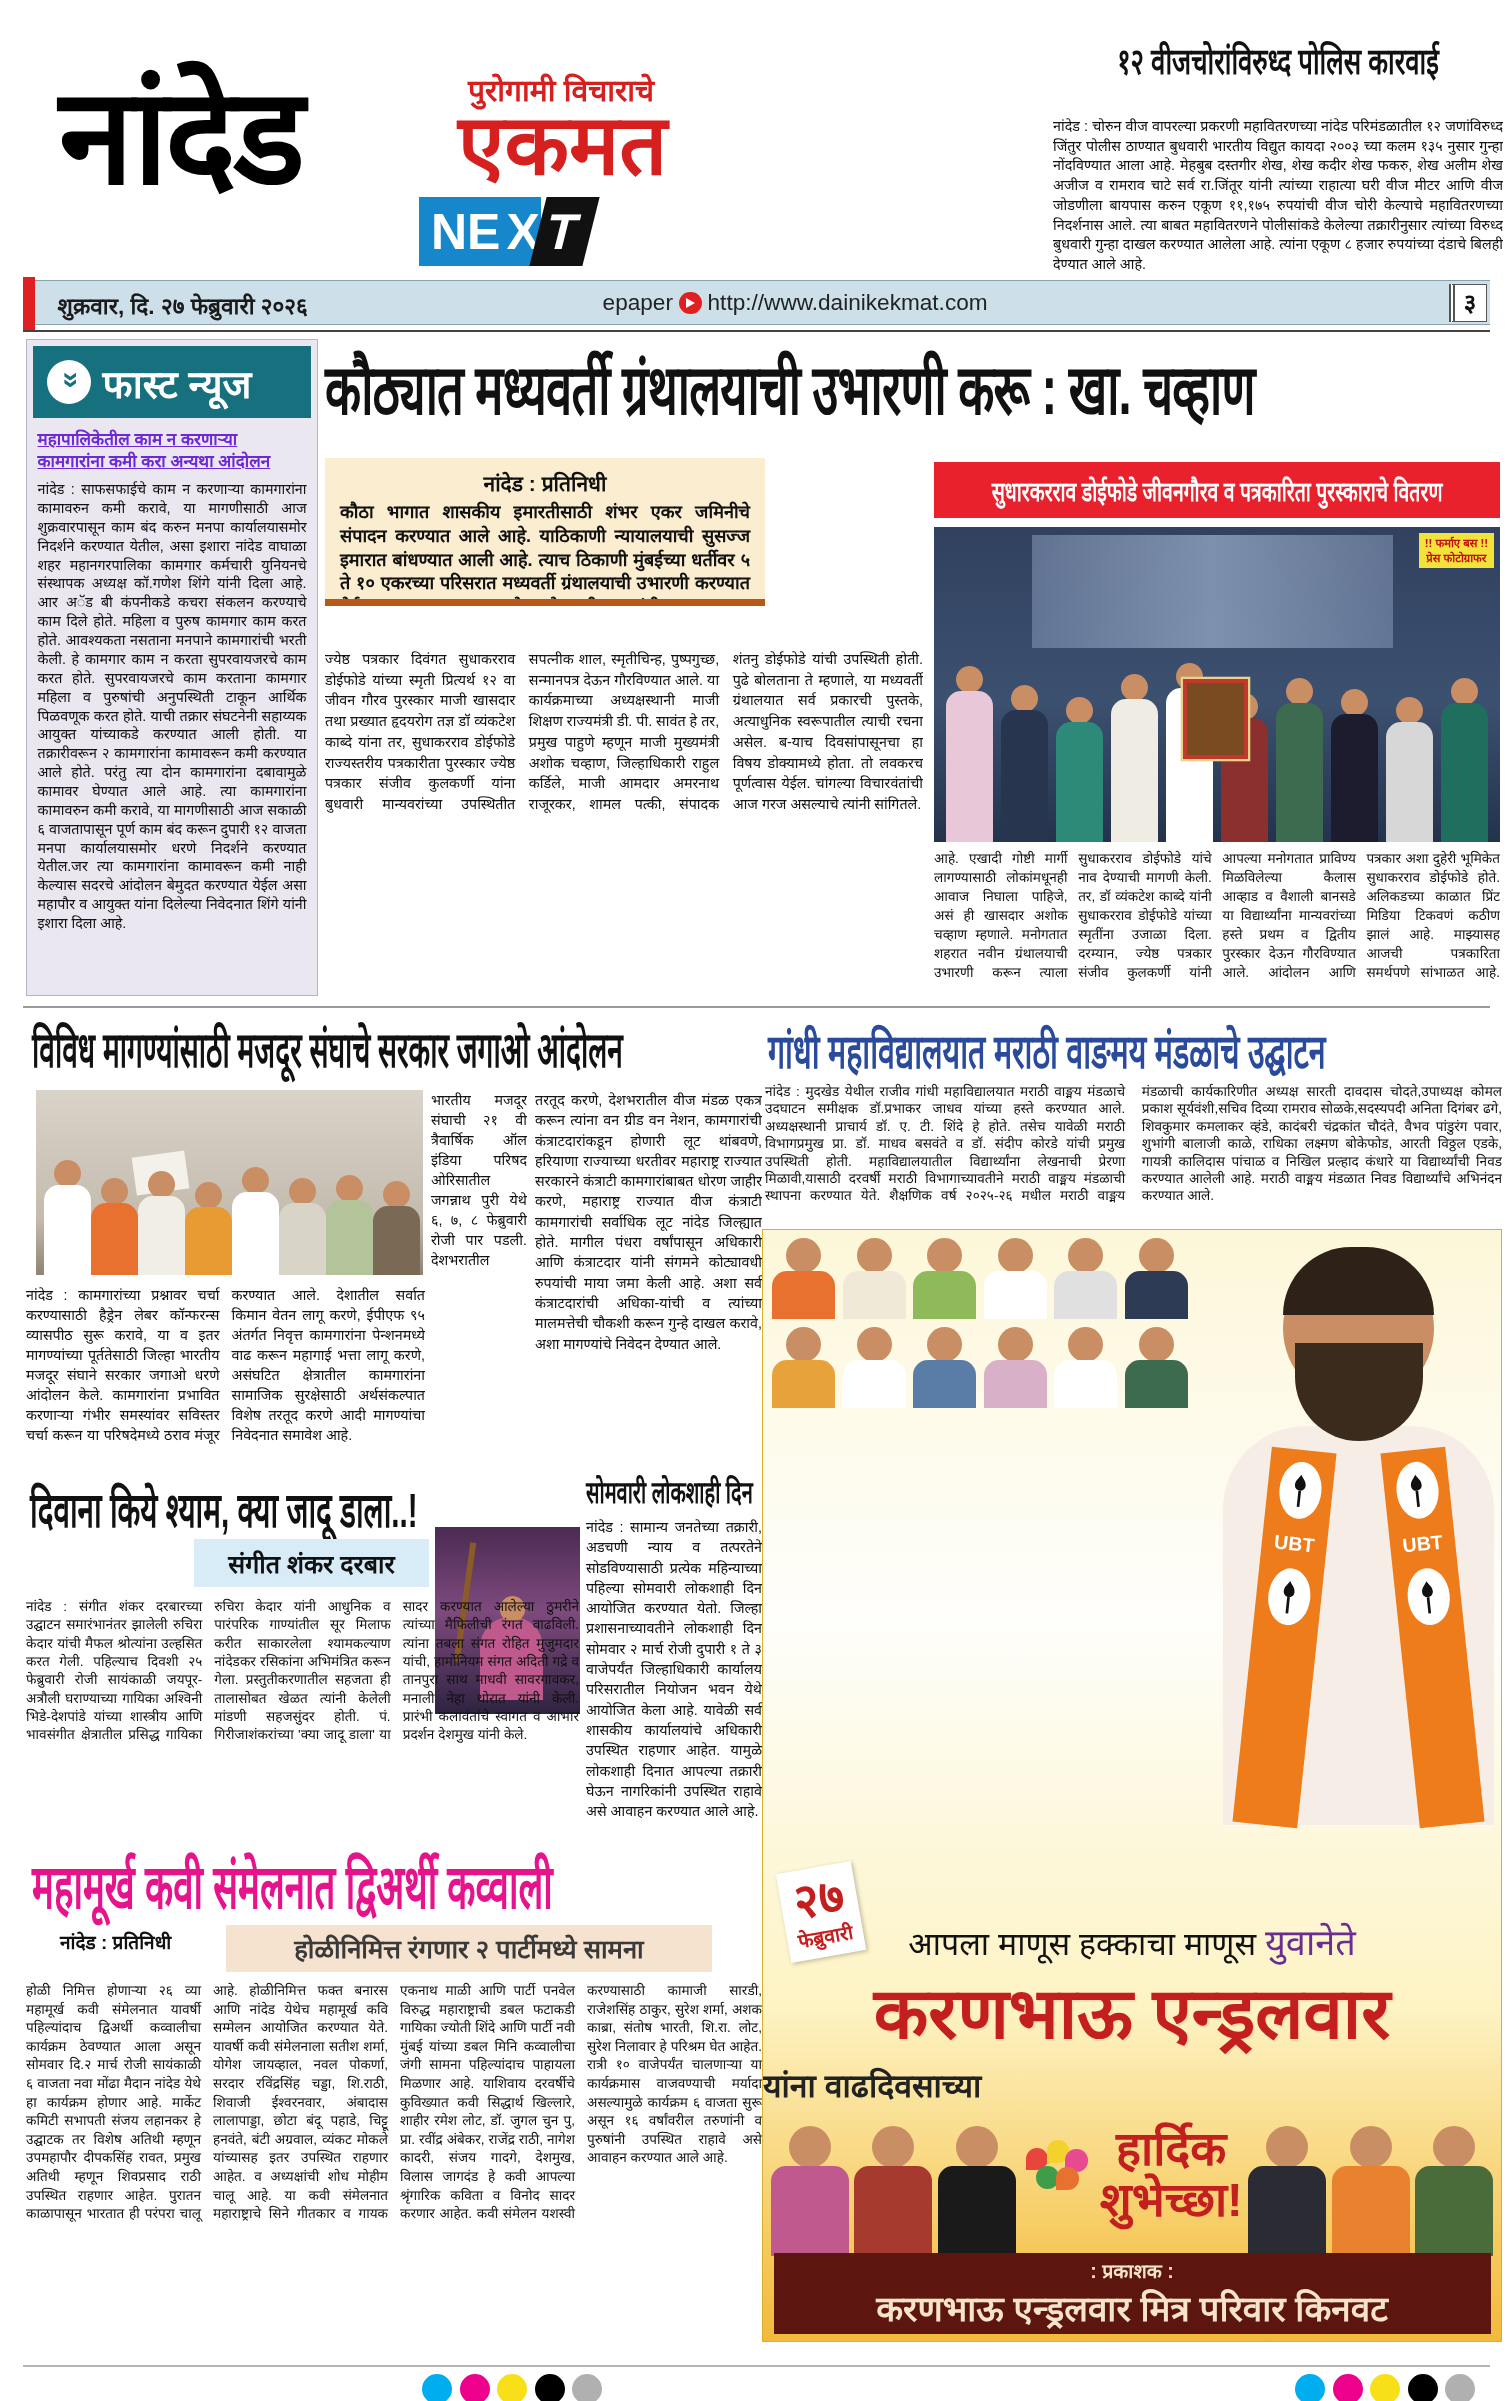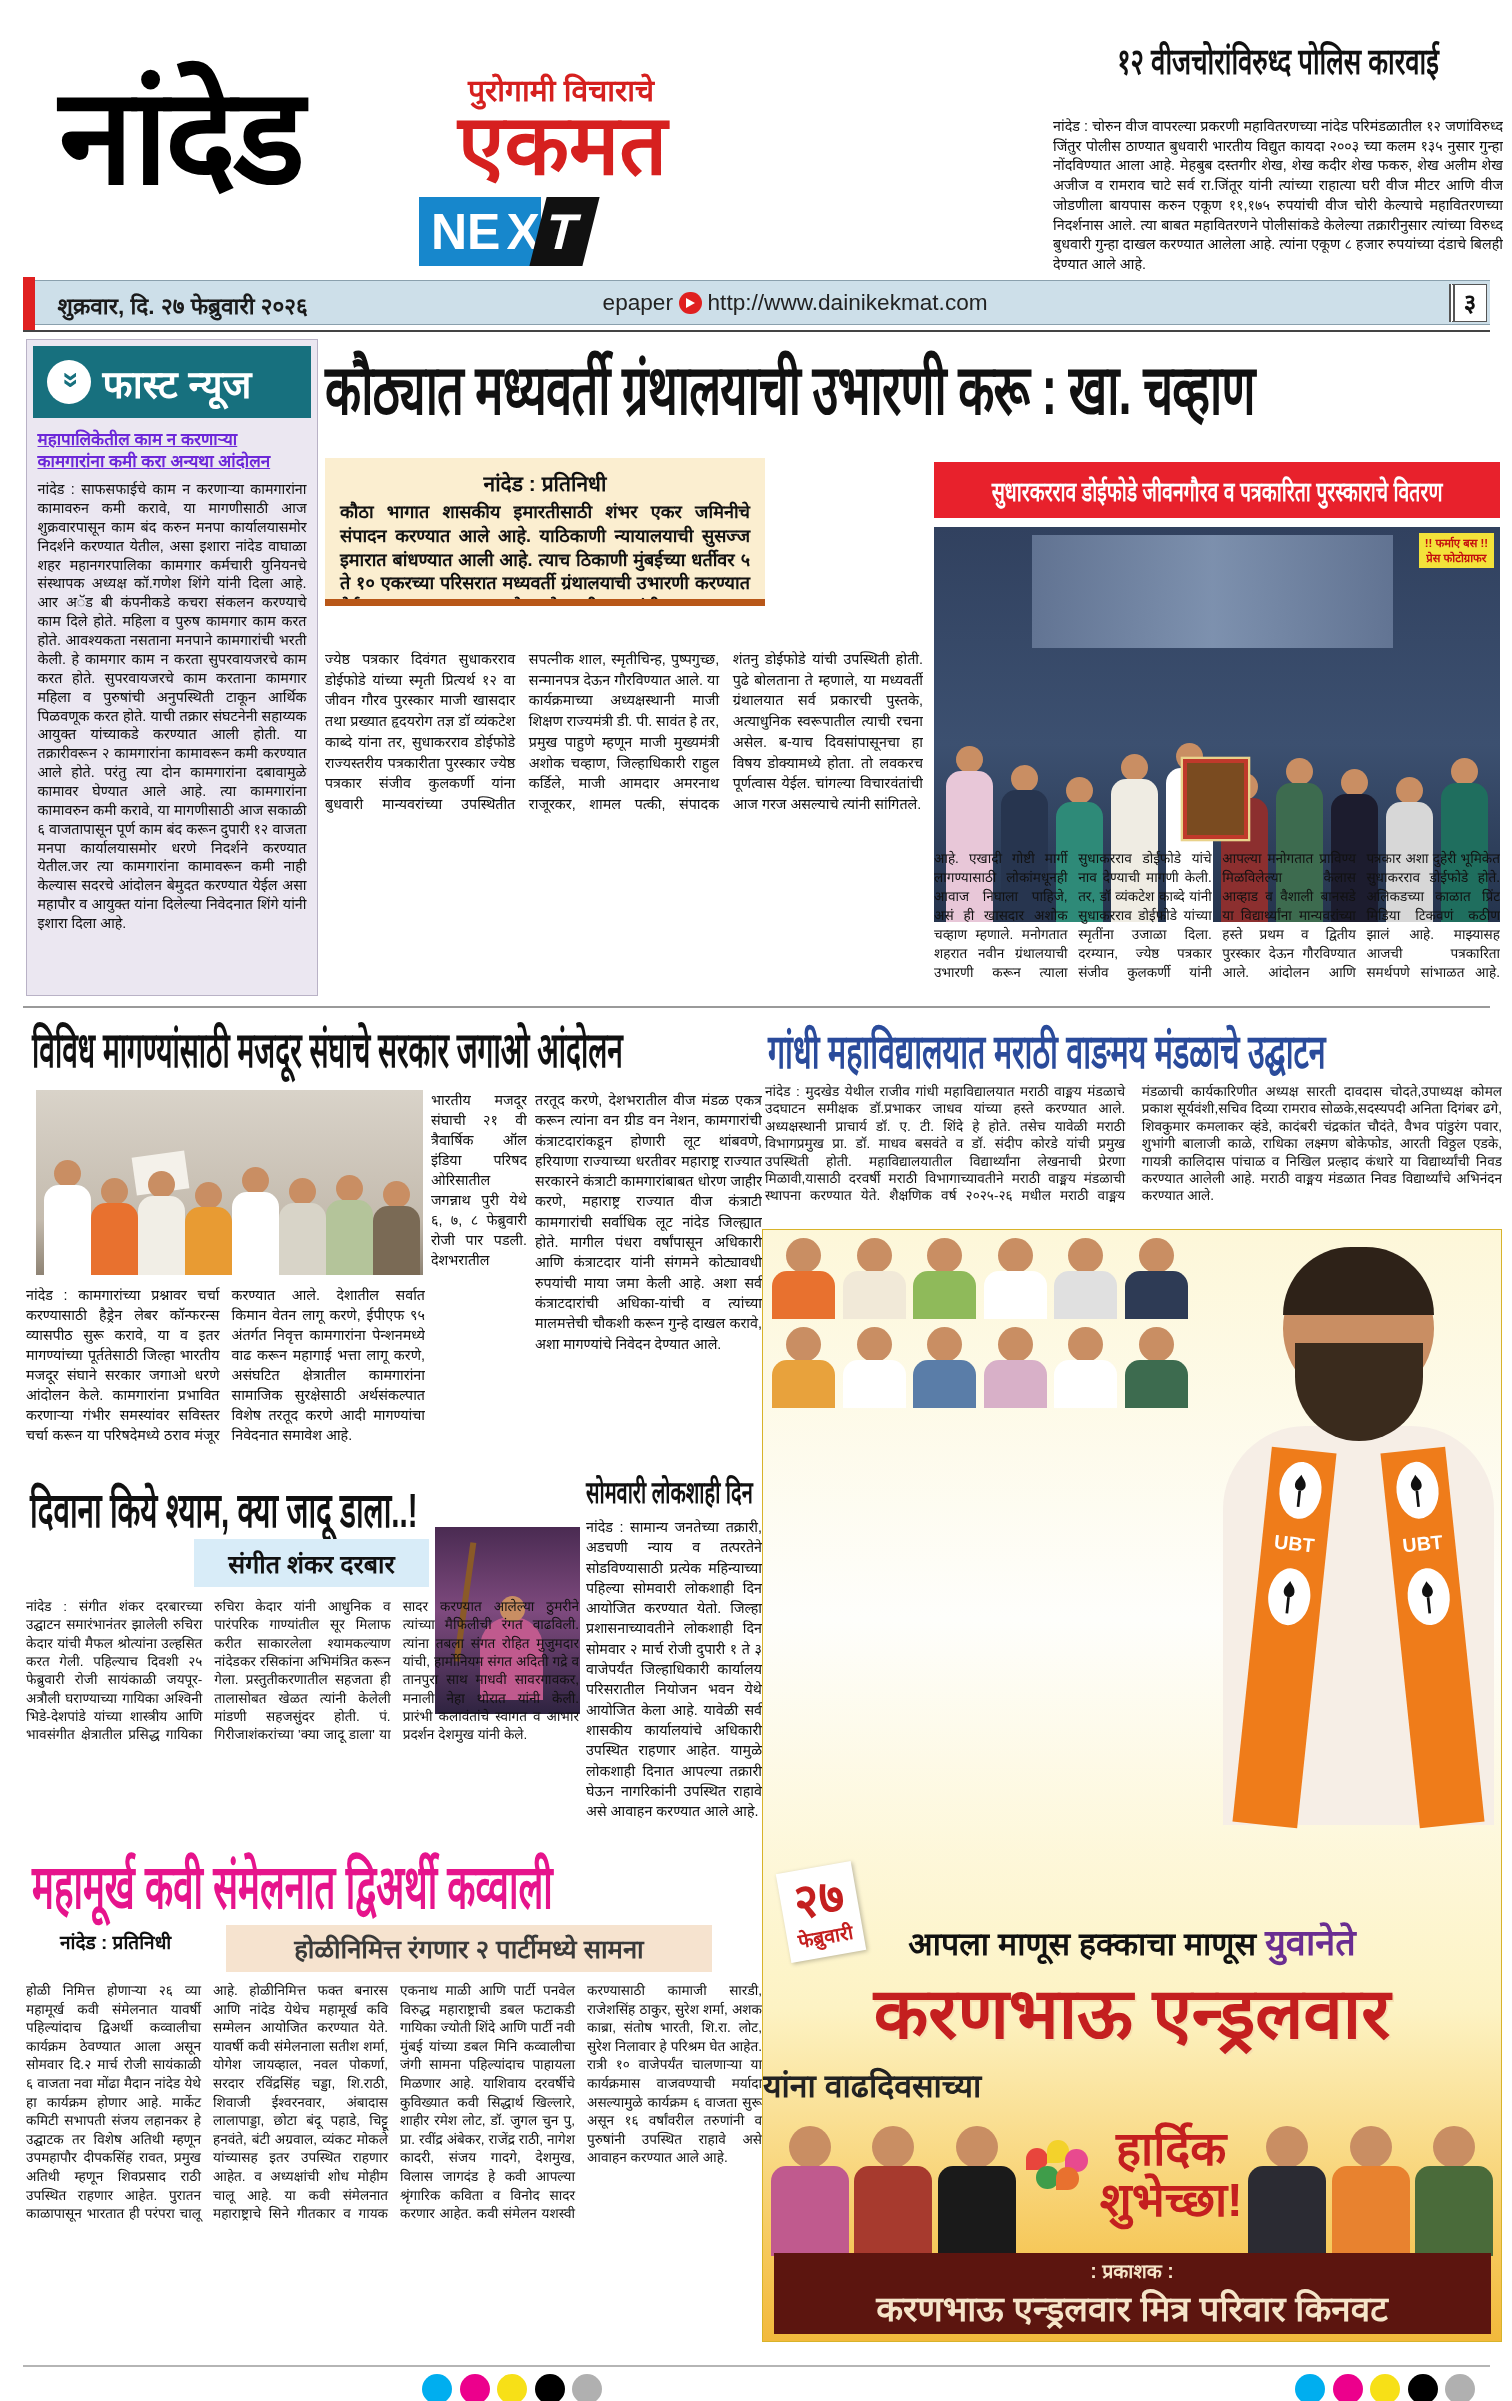--- a/index.html
+++ b/index.html
@@ -39,21 +39,21 @@
   .fast-sub { font-size:17px; font-weight:900; line-height:1.3; padding:4.5px 10.5px 7.5px 10.5px; color:#6d28d9;text-decoration:underline; }
   .fast-body { font-size:14.3px; line-height:1.32; text-align:justify; padding:0 10.5px; }
 
   
   .main-head { position:absolute; left:325px; top:340px; width:1175px; font-size:48px; font-weight:900; white-space:nowrap; transform:scale(0.98,1.45); transform-origin:left top; letter-spacing:-0.8px; }
   .lead-box { position:absolute; left:325px; top:458px; width:440px; height:148px; background:#fbeed0; border-bottom:7.5px solid #b85718; padding:10.5px 15px; overflow:hidden; }
   .lead-byline { text-align:center; font-size:21px; font-weight:900; margin-bottom:4.5px; }
   .lead-text { font-size:18px; font-weight:700; line-height:1.32; text-align:justify; }
   .photo-banner { position:absolute; left:934px; top:462px; width:566px; height:56px; background:#e8212c; color:#fff; display:flex; align-items:center; justify-content:center; overflow:hidden; }
   .photo-banner span { font-size:27px; font-weight:900; white-space:nowrap; transform:scaleX(0.72); }
-  .award-photo { position:absolute; left:934px; top:527px; width:566px; height:395px; background:linear-gradient(180deg,#31415f 0%,#3c5070 55%,#24334c 100%); overflow:hidden; }
+  .award-photo { position:absolute; left:934px; top:527px; width:566px; height:315px; background:linear-gradient(180deg,#31415f 0%,#3c5070 55%,#24334c 100%); overflow:hidden; }
   .backdrop { position:absolute; left:98px; top:7.5px; width:361px; height:113px; background:linear-gradient(90deg,#6d7f9e,#8fa3c0,#6d7f9e); opacity:.8; }
   .press-tag { position:absolute; right:6px; top:6px; background:#f3e23a; color:#c40e0e; font-size:11.3px; font-weight:900; text-align:center; padding:3px 6px; line-height:1.3; }
   .people-row { position:absolute; left:0; right:0; bottom:0; display:flex; justify-content:space-around; align-items:flex-end; padding:0 7.5px; }
   .figure { display:flex; flex-direction:column; align-items:center; }
   .figure .head { width:27px; height:27px; border-radius:50%; background:#c98e63; }
   .figure .torso { width:47px; border-radius:15px 15px 0 0; margin-top:-1.5px; }
   .award-frame { position:absolute; left:249px; bottom:83px; width:65px; height:80px; background:#7a4b20; border:4.5px solid #c0392b; box-shadow:0 0 0 2.3px #e9d28a; }
   .main-cols { position:absolute; left:325px; top:649px; width:598px; height:352px; column-count:3; column-gap:13.6px; font-size:14.3px; line-height:1.45; text-align:justify; overflow:hidden; }
   .sub-cols { position:absolute; left:934px; top:849px; width:566px; height:152px; column-count:4; column-gap:10.5px; font-size:13.6px; line-height:1.4; text-align:justify; overflow:hidden; }
   .sec-rule { position:absolute; left:22.6px; width:1467px; height:1.5px; background:#9a9a9a; }
@@ -82,21 +82,21 @@
   .pb-beard { position:absolute; left:72px; top:90px; width:128px; height:98px; border-radius:0 0 68px 68px; background:#3a2b1d; }
   .pb-body { position:absolute; left:0; top:173px; width:271px; height:399px; border-radius:83px 83px 0 0; background:#f6eee6; }
   .sash { position:absolute; top:196px; width:65px; height:377px; background:#ef7c1a; display:flex; flex-direction:column; align-items:center; gap:13.6px; padding-top:12px; }
   .sash.l { left:29px; transform:rotate(6deg); }
   .sash.r { right:29px; transform:rotate(-6deg); }
   .torch { width:42px; height:57px; background:#fff; border-radius:50%; display:flex; align-items:center; justify-content:center; }
   .sash .ubt { color:#fff; font-weight:900; font-size:19.6px; }
   .date-badge { position:absolute; left:19.6px; top:637px; background:#fff; padding:7.5px 10.5px; transform:rotate(-10deg); box-shadow:1.5px 1.5px 4.5px rgba(0,0,0,.25); text-align:center; }
   .date-day { font-size:48px; font-weight:900; color:#c41f1f; line-height:1; }
   .date-month { font-size:19.6px; font-weight:800; color:#c41f1f; }
-  .poster-intro { position:absolute; left:0; right:0; top:687px; text-align:center; font-size:32px; font-weight:700; color:#111; }
+  .poster-intro { position:absolute; left:0; right:0; top:687px; text-align:center; font-size:32px; font-weight:400; color:#111; }
   .poster-intro .hl { color:#6a2d91; font-size:36px; }
   .poster-name { position:absolute; left:0; right:0; top:732px; text-align:center; font-size:71px; font-weight:900; color:#c41f1f; text-shadow:1.5px 1.5px 0 #f6dfb0; }
   .poster-line { position:absolute; left:0; right:16px; top:833px; font-size:32px; font-weight:900; color:#222; }
   .poster-bottom { position:absolute; left:7.5px; right:7.5px; top:875px; height:151px; display:flex; justify-content:space-between; align-items:flex-end; }
   .poster-bottom .figure .head { width:42px; height:42px; }
   .poster-bottom .figure .torso { width:78px; height:90px; }
   .wish-block { display:flex; align-items:center; gap:10.5px; padding-bottom:30px; }
   .bouquet { width:68px; height:68px; position:relative; }
   .bouquet i { position:absolute; width:22.6px; height:22.6px; border-radius:50% 50% 50% 0; }
   .poster-wish { font-size:47px; font-weight:900; color:#c41f1f; line-height:1.1; text-align:center; }

